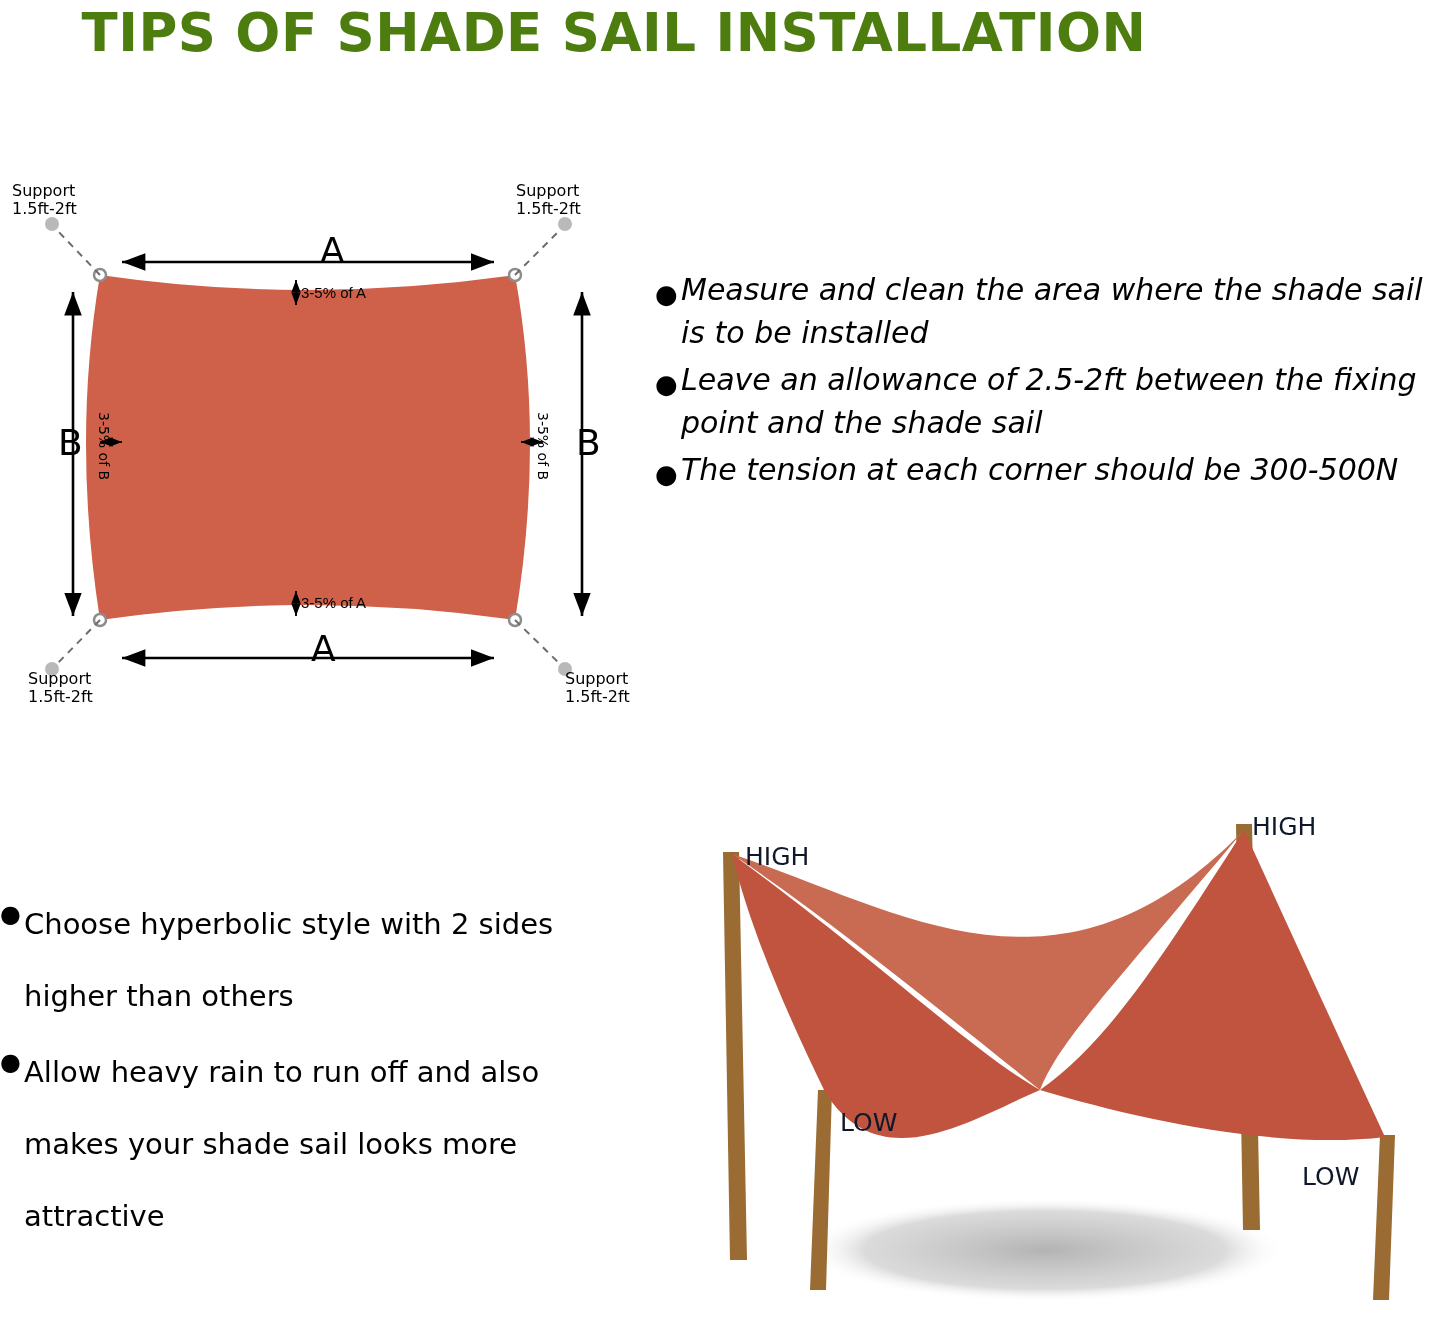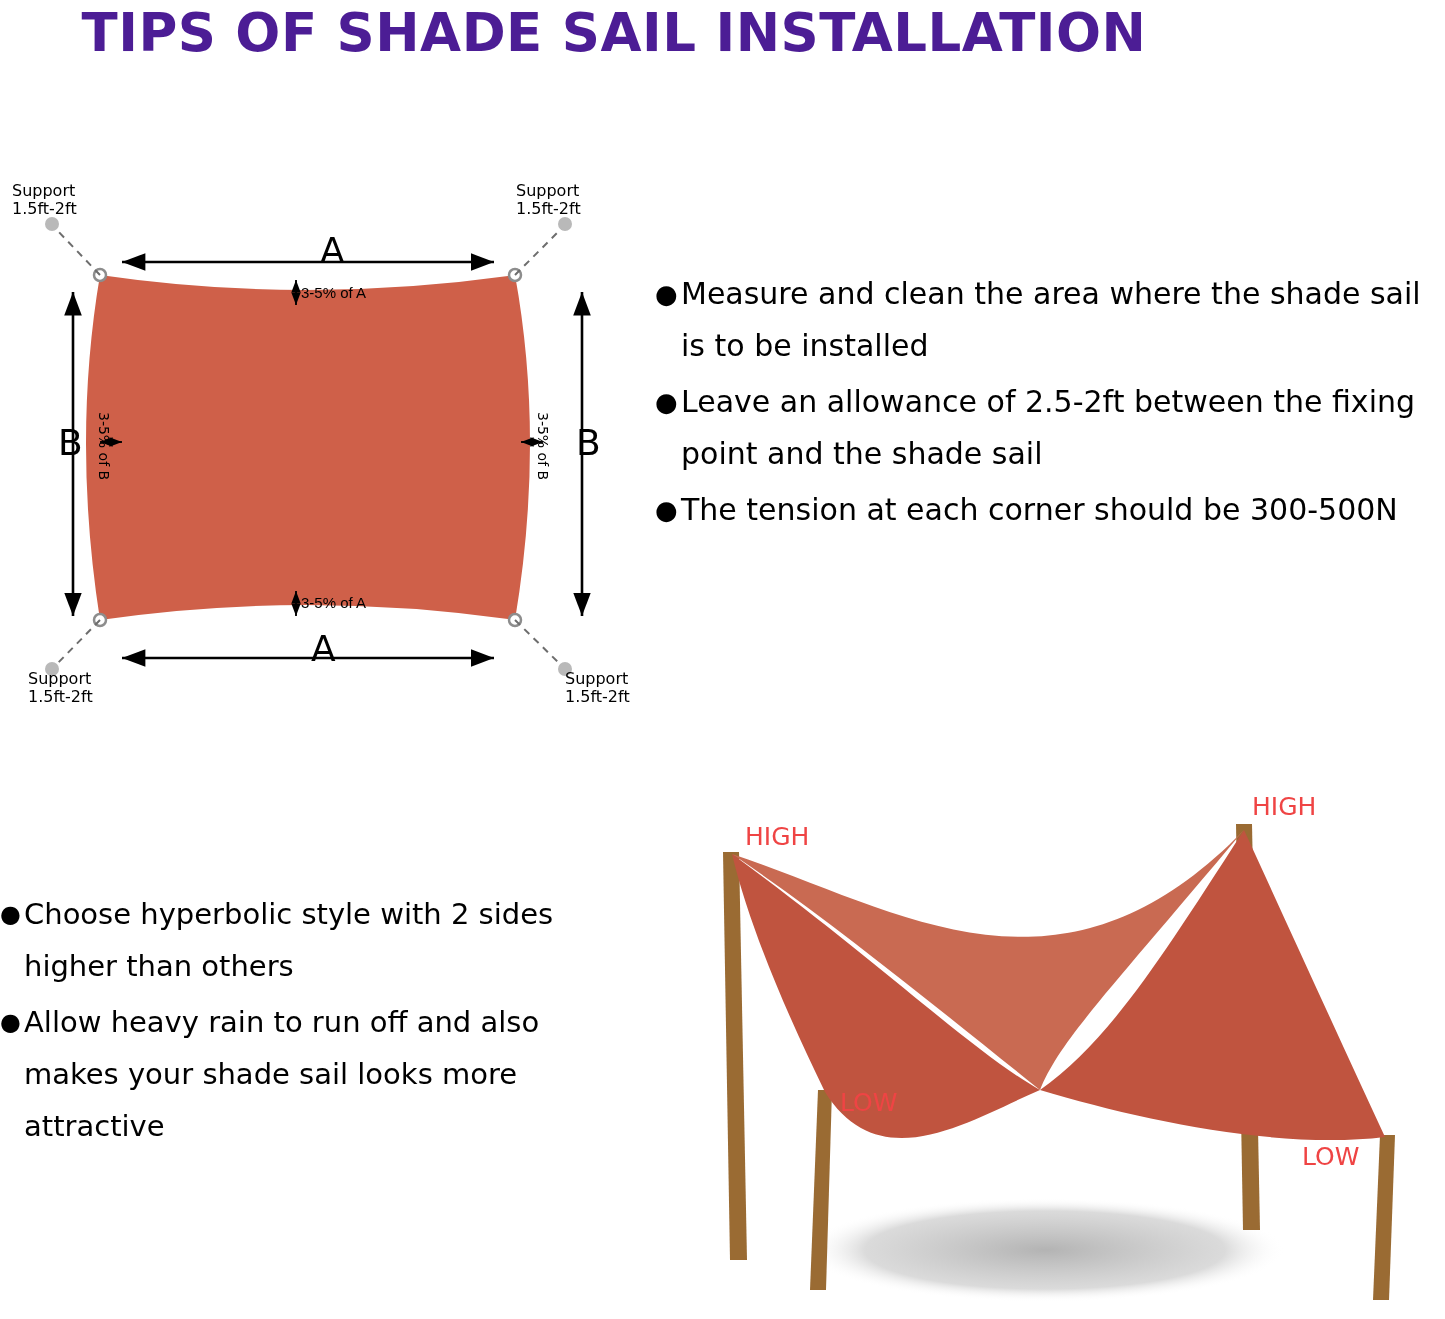--- a/index.html
+++ b/index.html
@@ -20,21 +20,21 @@
   .title {
     position: absolute;
     top: 2px;
     left: 0;
     width: 1228px;
     text-align: center;
     font-family: "DejaVu Sans", sans-serif;
     font-weight: bold;
     font-size: 53px;
     letter-spacing: 0.5px;
-    color: #4c1d95;
+    color: #4d7c0f;
     white-space: nowrap;
   }
 
   
   #rect-diagram {
     position: absolute;
     left: 0px;
     top: 150px;
     width: 660px;
     height: 600px;
@@ -94,45 +94,46 @@
   .bullet-text {
     flex: 1 1 auto;
   }
 
   #bullets-top {
     left: 655px;
     top: 268px;
     width: 790px;
     font-size: 30px;
   }
-  #bullets-top .bullet-text { line-height: 52px; }
+  #bullets-top .bullet-text { line-height: 43px; font-style: italic; }
 
   #bullets-bottom {
     left: 0px;
     top: 888px;
     width: 620px;
     font-size: 29px;
   }
   #bullets-bottom .bullet-dot { line-height: 52px; font-size: 24px; width: 24px;}
-  #bullets-bottom .bullet-text { line-height: 52px; }
+  #bullets-bottom .bullet-text { line-height: 72px; }
 
   
   #sail-illustration {
     position: absolute;
     left: 640px;
     top: 790px;
     width: 805px;
     height: 529px;
   }
   .post-label {
     position: absolute;
     font-family: "DejaVu Sans", sans-serif;
     font-size: 25px;
-    color: #ef4444;
-    white-space: nowrap;
+    color: #0f172a;
+    white-space: nowrap;
+    margin-top: 20px;
   }
 </style>
 </head>
 <body>
 
 <div class="title">TIPS OF SHADE SAIL INSTALLATION</div>
 
 <div id="rect-diagram">
   <svg class="svgfill" width="660" height="600" viewBox="0 0 660 600" xmlns="http://www.w3.org/2000/svg">
     <defs>

